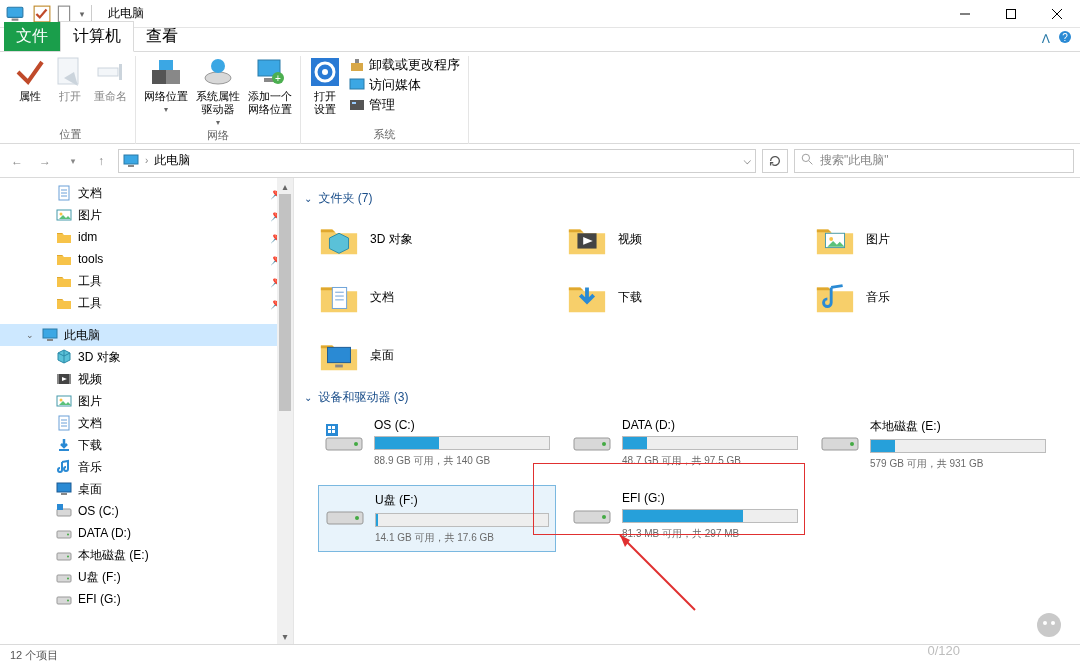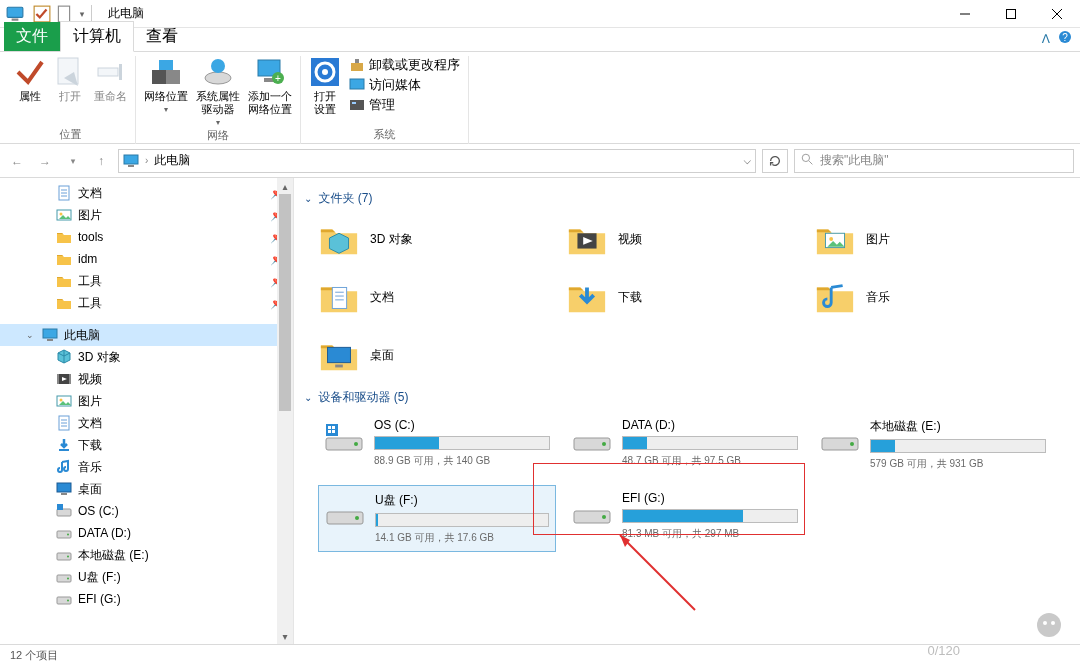--- a/index.html
+++ b/index.html
@@ -276,31 +276,31 @@
     <span>图片</span>
     <span class="pin">📌</span>
   </div>
       <div class="nav-row">
     <span class="ind" style="width:34px"></span>
     <span style="width:10px"></span>
     <span class="ic"><svg viewBox="0 0 16 16" width="16" height="16">
             <path d="M1 4h5l2 2h7v8H1z" fill="#f7c349"></path>
             <path d="M1 4h5l1 1H1z" fill="#e0a82e"></path>
           </svg></span>
-    <span>tools</span>
+    <span>idm</span>
     <span class="pin">📌</span>
   </div>
       <div class="nav-row">
     <span class="ind" style="width:34px"></span>
     <span style="width:10px"></span>
     <span class="ic"><svg viewBox="0 0 16 16" width="16" height="16">
             <path d="M1 4h5l2 2h7v8H1z" fill="#f7c349"></path>
             <path d="M1 4h5l1 1H1z" fill="#e0a82e"></path>
           </svg></span>
-    <span>idm</span>
+    <span>tools</span>
     <span class="pin">📌</span>
   </div>
       <div class="nav-row">
     <span class="ind" style="width:34px"></span>
     <span style="width:10px"></span>
     <span class="ic"><svg viewBox="0 0 16 16" width="16" height="16">
             <path d="M1 4h5l2 2h7v8H1z" fill="#f7c349"></path>
             <path d="M1 4h5l1 1H1z" fill="#e0a82e"></path>
           </svg></span>
     <span>工具</span>
@@ -525,21 +525,21 @@
               <path d="M3 10h12l4 4h22v22H3z" fill="#f7cf6a"></path>
               <path d="M3 10h12l3 3H3z" fill="#e0a82e"></path>
               <rect x="10" y="12" width="24" height="16" fill="#2a8ad4" stroke="#1a5a94"></rect>
               <rect x="18" y="30" width="8" height="3" fill="#888"></rect>
             </svg></span>
      <span>桌面</span>
    </div>
       </div>
     <div class="sect-hdr" style="margin-top:8px;">
       <span class="chev">⌄</span>
-      <span>设备和驱动器 (5)</span>
+      <span>设备和驱动器 (3)</span>
     </div>
     <div class="drives" id="drives" style="position:relative;">
         <div class="ditem">
      <span class="dic drive-ic"><svg viewBox="0 0 40 32">
               <rect x="2" y="16" width="36" height="12" rx="2" fill="#d8d8d8" stroke="#999"></rect>
               <ellipse cx="32" cy="22" rx="2" ry="2" fill="#4a4"></ellipse>
               <rect x="2" y="2" width="12" height="12" fill="#2a8ad4"></rect>
               <rect x="4" y="4" width="3" height="3" fill="#fff"></rect>
               <rect x="8" y="4" width="3" height="3" fill="#fff"></rect>
               <rect x="4" y="8" width="3" height="3" fill="#fff"></rect>

